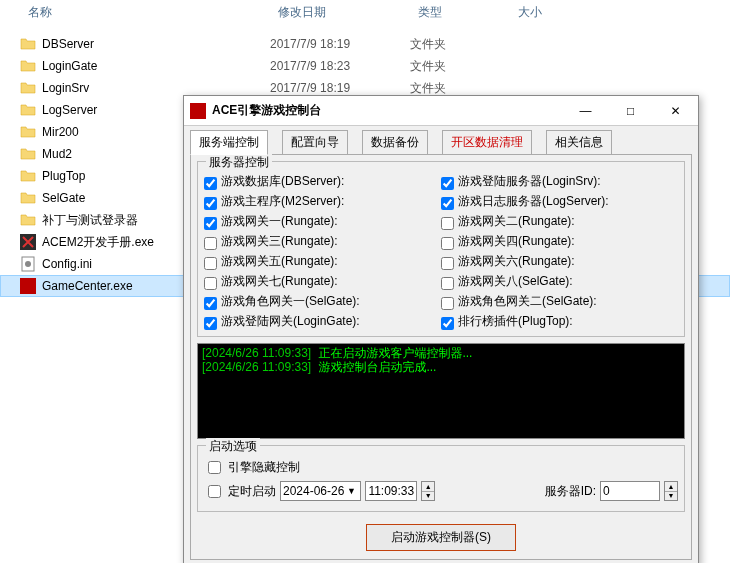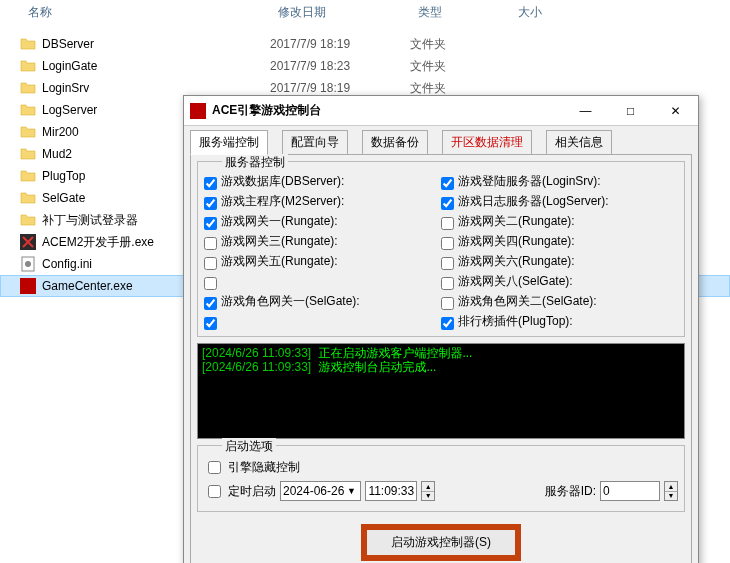--- a/index.html
+++ b/index.html
@@ -31,41 +31,41 @@
 .titlebar-btn { width: 45px; height: 29px; display: flex; align-items: center; justify-content: center; font-family: Arial; }
 
 .tabs { display: flex; padding: 4px 6px 0 6px; background: #f0f0f0; }
 .tab { padding: 3px 8px; border: 1px solid #aaa; border-bottom: none; margin-right: 14px; background: #f0f0f0; color: #000; }
 .tab.active { background: #fff; border-bottom: 1px solid #fff; margin-bottom: -1px; position: relative; z-index: 2; }
 .tab.special { color: #c00; }
 
 .tab-content { margin: 0 6px 6px 6px; background: #f0f0f0; border: 1px solid #aaa; padding: 6px; position: relative; }
 
 .groupbox { border: 1px solid #bbb; margin-bottom: 6px; padding: 8px 6px 6px 6px; position: relative; }
-.groupbox-title { position: absolute; top: -8px; left: 24px; background: #f0f0f0; padding: 0 3px; }
+.groupbox-title { position: absolute; top: -8px; left: 8px; background: #f0f0f0; padding: 0 3px; }
 
 .checks { display: flex; }
 .check-col { flex: 1; }
 .check-row { display: flex; align-items: flex-end; height: 20px; }
 .check-row input[type=checkbox] { margin: 0 4px 0 0; }
 
 .console { background: #000; color: #0f0; font-family: "SimSun", monospace; font-size: 12px; padding: 2px 4px; height: 96px; border: 1px solid #888; line-height: 14px; white-space: pre; overflow: hidden; margin-bottom: 6px; }
 .console .ts { color: #0c0; }
 .console .msg { color: #0f0; }
 
 .options-row { display: flex; align-items: center; gap: 4px; margin: 4px 0; }
 .options-row input[type=text], .spin { border: 1px solid #888; background: #fff; padding: 1px 2px; height: 20px; }
 .date-box, .time-box { display: inline-flex; align-items: center; border: 1px solid #888; background: #fff; height: 20px; padding: 0 2px; }
 .dd-btn { width: 14px; text-align: center; font-size: 9px; }
 .spin-wrap { display: inline-flex; flex-direction: column; border: 1px solid #888; height: 20px; width: 14px; }
 .spin-wrap div { flex:1; font-size: 7px; display:flex; align-items:center; justify-content:center; background:#eee; border-bottom:1px solid #aaa; }
 .spin-wrap div:last-child { border-bottom:none; }
 
 .launch-row { text-align: center; padding: 6px 0 2px 0; }
-.launch-btn { padding: 4px 24px; border: 6px solid #c2410c; background: #e9e9e9; }
+.launch-btn { padding: 4px 24px; border: 1px solid #c2410c; background: #e9e9e9; }
 
 .spacer { flex: 1; }
 </style>
 </head>
 <body>
 
 <div class="explorer">
   <div class="explorer-header">
     <div class="col-name">名称</div>
     <div class="col-date">修改日期</div>
@@ -238,27 +238,29 @@
             <div class="check-row">
               <input type="checkbox" style="">
               <span>游戏网关三(Rungate):</span>
             </div>
             <div class="check-row">
               <input type="checkbox" style="">
               <span>游戏网关五(Rungate):</span>
             </div>
             <div class="check-row">
               <input type="checkbox" style="">
+              <span>游戏网关七(Rungate):</span>
             </div>
             <div class="check-row">
               <input type="checkbox" checked="" style="">
               <span>游戏角色网关一(SelGate):</span>
             </div>
             <div class="check-row">
               <input type="checkbox" checked="" style="">
+              <span>游戏登陆网关(LoginGate):</span>
             </div>
           </div>
         <div class="check-col" id="checks-right">
             <div class="check-row">
               <input type="checkbox" checked="" style="">
               <span>游戏登陆服务器(LoginSrv):</span>
             </div>
             <div class="check-row">
               <input type="checkbox" checked="" style="">
               <span>游戏日志服务器(LogServer):</span>

